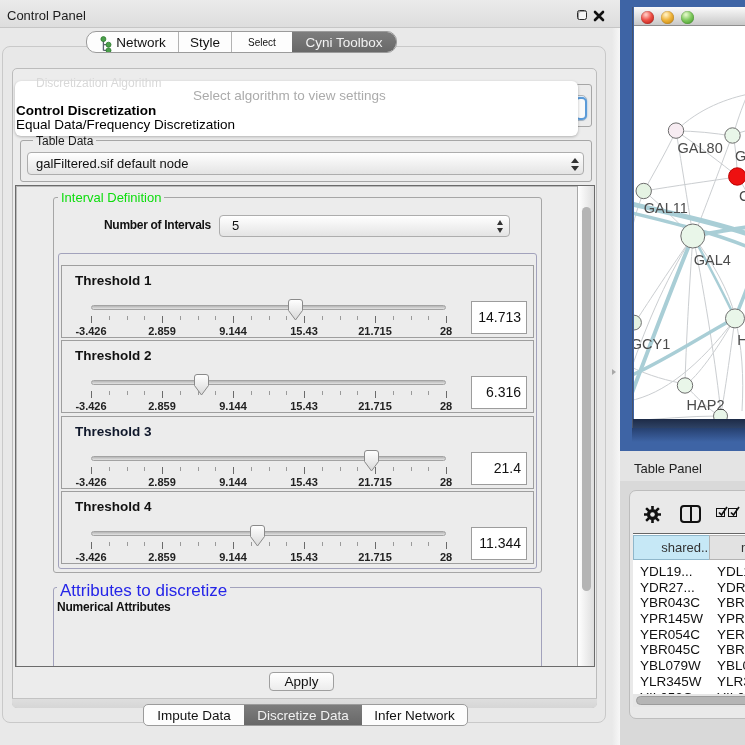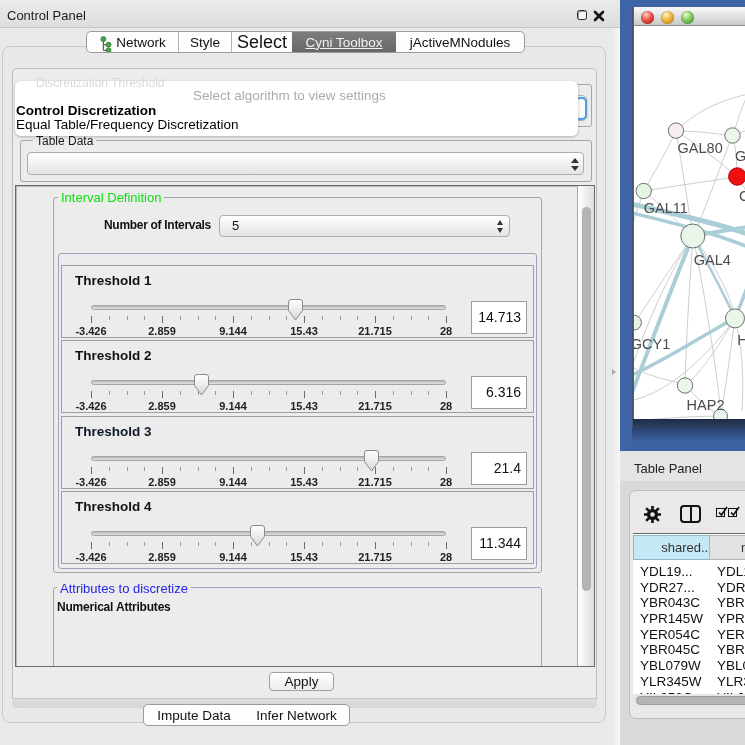--- a/index.html
+++ b/index.html
@@ -16,46 +16,46 @@
   <div class="abs" style="left:7px;top:8px;font-size:13px;color:#1c1c1c;">Control Panel</div>
   <div class="abs" style="left:577px;top:10px;width:10px;height:10px;border:1.5px solid #2a2a2a;border-radius:2.5px;background:#f5f5f5;box-shadow:inset 1px 1px 0 #999;"></div>
   <svg class="abs" style="left:593px;top:10px;" width="12" height="12" viewBox="0 0 12 12">
     <path d="M2 2 L10 10 M10 2 L2 10" stroke="#111" stroke-width="2.6" stroke-linecap="round"></path>
   </svg>
 
   <div class="abs" style="left:612px;top:28px;width:8px;height:717px;background:linear-gradient(90deg,#e9e9e9,#f7f7f7);"></div>
 
   <div class="abs" style="left:2px;top:46px;width:604px;height:677px;border:1px solid #c9c9c9;border-radius:8px;background:#e8e8e8;"></div>
 
-  <div class="abs" style="left:86px;top:31px;height:22px;border:1px solid #9b9b9b;border-radius:5px;background:#fdfdfd;overflow:hidden;display:flex;">
+  <div class="abs" style="left:86px;top:31px;height:22px;border:1px solid #9b9b9b;border-radius:10px;background:#fdfdfd;overflow:hidden;display:flex;">
     <div style="width:91px;height:100%;display:flex;align-items:center;justify-content:center;font-size:13.5px;color:#111;">
       <svg width="13" height="18" viewBox="0 0 13 18" style="margin-right:4px;margin-top:3px;">
           <path d="M4.4 4.1 V15.4 M4.4 9.7 H9.5 M4.4 15.4 H9.5" stroke="#5c6370" stroke-width="1.3" fill="none"></path>
           <circle cx="4.4" cy="4.1" r="2.5" fill="#4ba04b" stroke="#2f7a2f" stroke-width="0.8"></circle>
           <circle cx="9.5" cy="9.7" r="2.5" fill="#4ba04b" stroke="#2f7a2f" stroke-width="0.8"></circle>
           <circle cx="9.5" cy="15.4" r="2.5" fill="#4ba04b" stroke="#2f7a2f" stroke-width="0.8"></circle>
         </svg>Network</div>
     <div style="width:1px;background:#b3b3b3;"></div>
     <div style="width:52px;height:100%;display:flex;align-items:center;justify-content:center;font-size:13.5px;color:#111;">Style</div>
     <div style="width:1px;background:#b3b3b3;"></div>
-    <div style="width:60px;height:100%;display:flex;align-items:center;justify-content:center;font-size:18px;color:#111;">Select</div>
-    <div style="width:104px;height:100%;display:flex;align-items:center;justify-content:center;font-size:13.5px;color:#f2f2f2;background:linear-gradient(#7d7d7d,#686868);text-decoration:underline;">Cyni Toolbox</div>
-    <div style="width:128px;height:100%;display:flex;align-items:center;justify-content:center;font-size:13.5px;color:#111;">jActiveMNodules</div>
+    <div style="width:60px;height:100%;display:flex;align-items:center;justify-content:center;font-size:10px;color:#111;">Select</div>
+    <div style="width:104px;height:100%;display:flex;align-items:center;justify-content:center;font-size:13.5px;color:#f2f2f2;background:linear-gradient(#7d7d7d,#686868);">Cyni Toolbox</div>
   </div>
 
   <div class="abs" style="left:12px;top:68px;width:585px;height:640px;background:#ececec;border:1px solid #bcbcbc;border-radius:5px;"></div>
 
   <div class="abs" style="left:20px;top:84px;width:572px;height:43px;border:1px solid #a6a6a6;border-radius:3px;"></div>
 
   <div class="abs" style="left:27px;top:95px;width:560px;height:26px;border:1px solid #b5b5b5;border-radius:5px;background:linear-gradient(#ffffff,#e9e9e9);"></div>
   <div class="abs" style="left:575px;top:97px;width:12px;height:23px;border:2px solid #5b9bd8;border-radius:5px;box-shadow:0 0 2px #7db4e8;background:#fafafa;"></div>
 
   <div class="abs" style="left:20px;top:140px;width:572px;height:42px;border:1px solid #a6a6a6;border-radius:3px;"></div>
   <div class="abs" style="left:33px;top:134px;font-size:12px;color:#1a1a1a;background:#ececec;padding:0 3px;">Table Data</div>
   <div class="abs" style="left:27px;top:152px;width:557px;height:23px;border:1px solid #adadad;border-radius:4px;background:linear-gradient(#ffffff,#e4e4e4);"></div>
+  <div class="abs" style="left:36px;top:156px;font-size:13px;color:#111;">galFiltered.sif default node</div>
   <div class="abs" style="left:571px;top:158px;width:0;height:0;border-left:4px solid transparent;border-right:4px solid transparent;border-bottom:5px solid #333;"></div>
   <div class="abs" style="left:571px;top:166px;width:0;height:0;border-left:4px solid transparent;border-right:4px solid transparent;border-top:5px solid #333;"></div>
 
   <div class="abs" id="viewport" style="left:15px;top:185px;width:580px;height:482px;border:1px solid #6b6b6b;box-shadow:inset 1px 1px 0 #b9b9b9;background:#ececec;overflow:hidden;">
 
     <div class="abs" style="left:37px;top:11px;width:489px;height:376px;border:1px solid #a6a6a6;border-radius:3px;"></div>
     <div class="abs" style="left:42px;top:4px;font-size:13px;color:#0ddd0d;background:#ececec;padding:0 3px;">Interval Definition</div>
     <div class="abs" style="left:88px;top:32px;font-size:12px;letter-spacing:-0.3px;font-weight:bold;color:#111;">Number of Intervals</div>
     <div class="abs" style="left:203px;top:29px;width:291px;height:22px;border:1px solid #adadad;border-radius:4px;background:linear-gradient(#ffffff,#e4e4e4);"></div>
     <div class="abs" style="left:216px;top:32px;font-size:13px;color:#111;">5</div>
@@ -222,40 +222,41 @@
             <linearGradient id="g305" x1="0" y1="0" x2="0" y2="1">
               <stop offset="0" stop-color="#ffffff"></stop>
               <stop offset="1" stop-color="#d8d8d8"></stop>
             </linearGradient>
           </defs>
         </svg>
       <div class="abs" style="left:409px;top:35px;width:56px;height:33px;background:#ffffff;border:1px solid #9c9c9c;font-size:14px;color:#111;text-align:right;line-height:31px;padding-right:5px;">11.344</div>
     </div>
 
     <div class="abs" style="left:37px;top:401px;width:489px;height:100px;border:1px solid #a2a2bc;border-radius:3px;"></div>
-    <div class="abs" style="left:41px;top:395px;font-size:13px;color:#2525e8;background:#ececec;padding:0 3px;">Attributes to discretize</div>
+    <div class="abs" style="left:41px;top:395px;font-size:17px;color:#2525e8;background:#ececec;padding:0 3px;">Attributes to discretize</div>
     <div class="abs" style="left:41px;top:414px;font-size:12px;letter-spacing:-0.2px;font-weight:bold;color:#111;">Numerical Attributes</div>
     <div class="abs" style="left:561px;top:0;width:17px;height:482px;background:linear-gradient(90deg,#ffffff,#dedede);border-left:1px solid #a8a8a8;"></div>
     <div class="abs" style="left:566px;top:21px;width:9px;height:384px;background:#b4b4b4;border-radius:4.5px;"></div>
   </div>
 
   <div class="abs" style="left:269px;top:672px;width:65px;height:19px;border:1px solid #9f9f9f;border-radius:4px;background:linear-gradient(#ffffff,#ececec);text-align:center;line-height:18px;font-size:13.5px;color:#111;">Apply</div>
 
   <div class="abs" style="left:12px;top:698px;width:585px;height:10px;background:linear-gradient(#dedede,#d6d6d6);border-top:1px solid #c3c3c3;border-radius:0 0 5px 5px;"></div>
   <div class="abs" style="left:143px;top:704px;height:22px;border:1px solid #9b9b9b;border-radius:5px;background:#fdfdfd;overflow:hidden;display:flex;">
     <div style="width:100px;height:100%;display:flex;align-items:center;justify-content:center;font-size:13.5px;color:#111;">Impute Data</div>
+    <div style="width:118px;height:100%;display:flex;align-items:center;justify-content:center;font-size:13.5px;color:#f2f2f2;background:linear-gradient(#7d7d7d,#686868);">Discretize Data</div>
     <div style="width:105px;height:100%;display:flex;align-items:center;justify-content:center;font-size:13.5px;color:#111;">Infer Network</div>
   </div>
 </div>
 
 <div class="abs" style="left:15px;top:81px;width:563px;height:55px;background:#ffffff;border-radius:6px;box-shadow:0 1px 3px rgba(0,0,0,0.25);z-index:50;"></div>
-<div class="abs" style="left:36px;top:76px;font-size:12px;color:#d8d8d8;z-index:51;">Discretization Threshold</div>
+<div class="abs" style="left:36px;top:76px;font-size:12px;color:#d8d8d8;z-index:51;">Discretization Algorithm</div>
 <div class="abs" style="left:193px;top:88px;font-size:13.5px;color:#ababab;z-index:51;">Select algorithm to view settings</div>
 <div class="abs" style="left:16px;top:103px;font-size:13.5px;font-weight:bold;color:#000;z-index:51;">Control Discretization</div>
-<div class="abs" style="left:16px;top:117px;font-size:13.5px;color:#000;z-index:51;">Equal Table/Frequency Discretization</div>
+<div class="abs" style="left:16px;top:117px;font-size:13.5px;color:#000;z-index:51;">Equal Data/Frequency Discretization</div>
 
 <div class="abs" style="left:620px;top:0;width:125px;height:451px;background:#3e64a5;"></div>
 <div class="abs" style="left:632px;top:428px;width:113px;height:14px;background:linear-gradient(rgba(10,20,45,0.45),rgba(10,20,45,0));"></div>
 <div class="abs" style="left:612px;top:369px;width:0;height:0;border-top:3px solid transparent;border-bottom:3px solid transparent;border-left:4px solid #a8a8a8;"></div>
 
 <div class="abs" style="left:632px;top:7px;width:113px;height:421px;border-left:1px solid #47536b;">
   <div class="abs" style="left:1px;top:0;width:112px;height:19px;background:linear-gradient(#fafafa,#c9c9c9);border-bottom:1px solid #8f8f8f;"></div>
   <div class="abs" style="left:8px;top:4px;width:13px;height:13px;border-radius:50%;background:radial-gradient(circle at 38% 28%, #ffc4bc 6%, #ee5147 45%, #b81c14 90%);box-shadow:inset 0 0 1px rgba(90,0,0,0.8);"></div>
   <div class="abs" style="left:27.5px;top:4px;width:13px;height:13px;border-radius:50%;background:radial-gradient(circle at 38% 28%, #ffedb9 6%, #eeb43c 45%, #c4860e 90%);box-shadow:inset 0 0 1px rgba(110,70,0,0.8);"></div>
   <div class="abs" style="left:47.5px;top:4px;width:13px;height:13px;border-radius:50%;background:radial-gradient(circle at 38% 28%, #ddf5c2 6%, #81ca60 45%, #459a2a 90%);box-shadow:inset 0 0 1px rgba(20,80,0,0.8);"></div>

